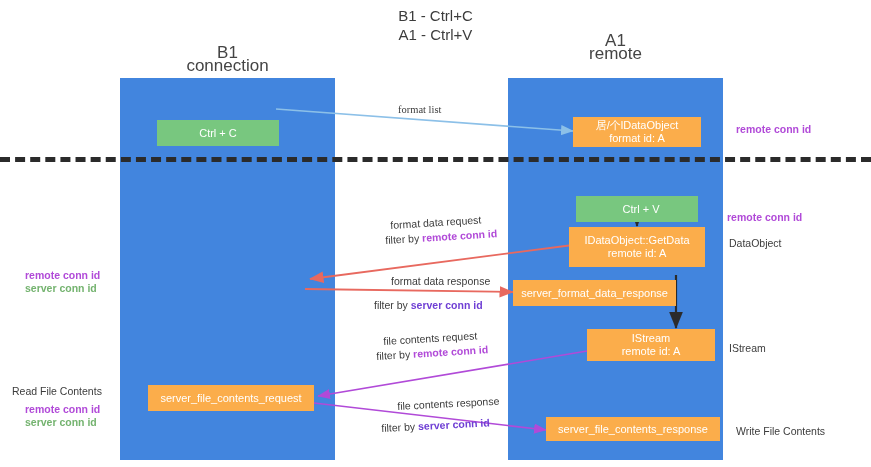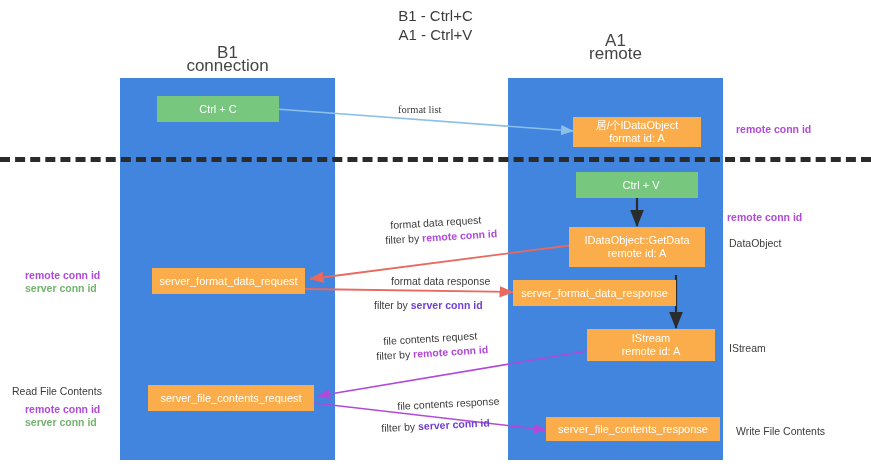--- a/index.html
+++ b/index.html
@@ -53,21 +53,21 @@
     display: flex;
     flex-direction: column;
     align-items: center;
     justify-content: center;
     color: #ffffff;
     font-size: 11px;
     line-height: 13px;
     text-align: center;
     white-space: pre-line;
   }
-  .node-green { background: #78c77f; }
+  .node-green { background: #78c77f; margin-top: 24px; }
   .node-orange { background: #fbad4b; }
 
   .edge-label {
     position: absolute;
     font-size: 10.5px;
     color: #3c3c3c;
     line-height: 13px;
     white-space: nowrap;
   }
   .edge-label .hl-remote { color: #b14ad8; font-weight: bold; }
@@ -151,21 +151,20 @@
   <div class="node node-green" style="left:157px; top:96px; width:122px; height:26px;">Ctrl + C</div>
 
   <div class="node node-orange" style="left:573px; top:117px; width:128px; height:30px;">居/个lDataObject
 format id: A</div>
 
   <div class="node node-green" style="left:576px; top:172px; width:122px; height:26px;padding-left:8px;">Ctrl + V</div>
 
   <div class="node node-orange" style="left:569px; top:227px; width:136px; height:40px;">IDataObject::GetData
 remote id: A</div>
 
-  <div class="node node-orange" style="left:152px; top:268px; width:153px; height:26px;">server_format_data_request</div>
 
   <div class="node node-orange" style="left:513px; top:280px; width:163px; height:26px;">server_format_data_response</div>
 
   <div class="node node-orange" style="left:587px; top:329px; width:128px; height:32px;">IStream
 remote id: A</div>
 
   <div class="node node-orange" style="left:148px; top:385px; width:166px; height:26px;">server_file_contents_request</div>
 
   <div class="node node-orange" style="left:546px; top:417px; width:174px; height:24px;">server_file_contents_response</div>
 

